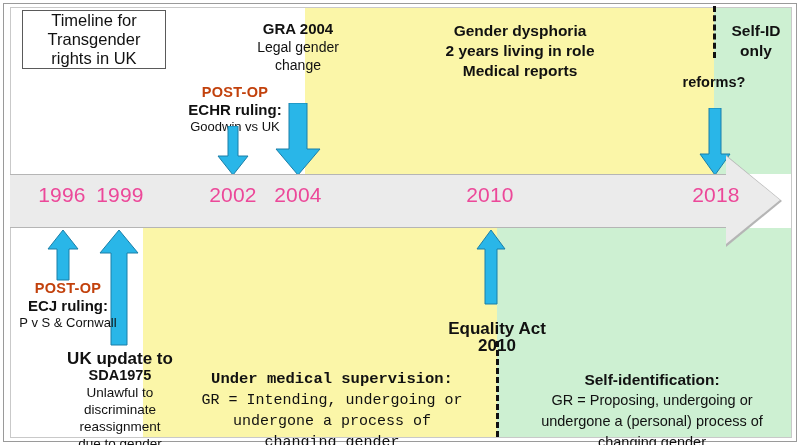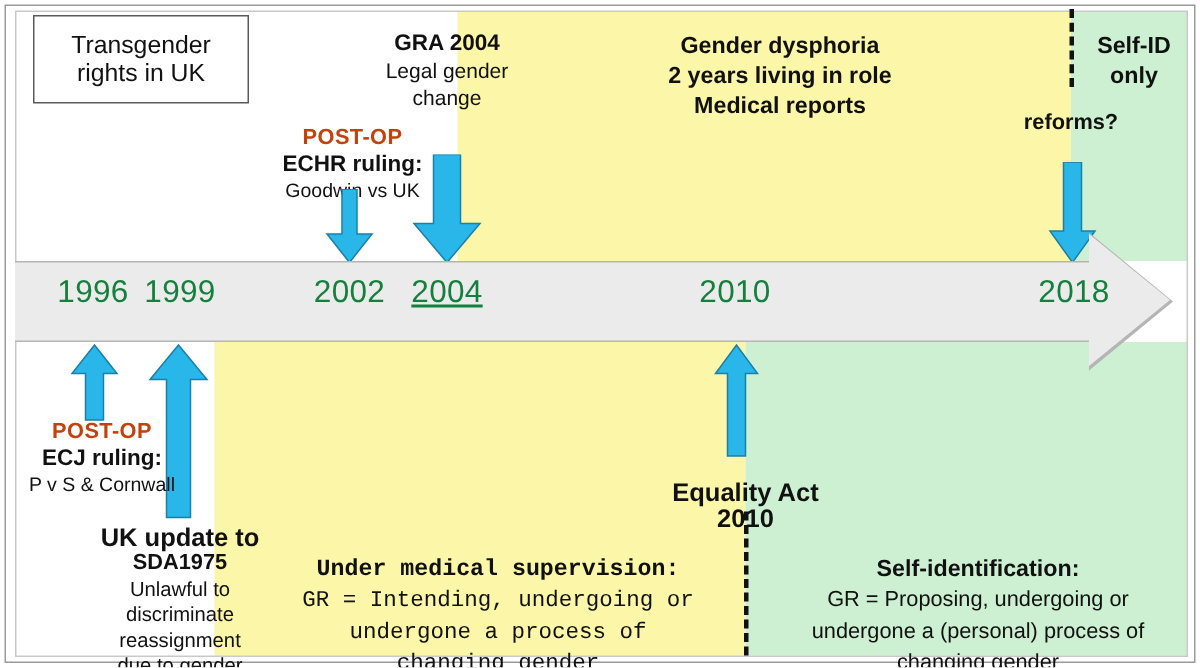--- a/index.html
+++ b/index.html
@@ -60,21 +60,21 @@
     border-top:44.5px solid transparent;
     border-bottom:44.5px solid transparent;
     border-left:54px solid #ebebeb;
     z-index:2;
   }
 
   .year{
     position:absolute;
     top:183px;
     font-size:21px;
-    color:#15803d;
+    color:#ec4899;
     font-family:"Liberation Sans", sans-serif;
     text-align:center;
     width:60px;
     z-index:3;
     letter-spacing:.2px;
   }
 
   
   #title-box{
     position:absolute;left:22px;top:10px;width:144px;height:59px;
@@ -112,20 +112,21 @@
   <div class="band" id="top-yellow"></div>
   <div class="band" id="top-green"></div>
   <div class="band" id="bot-yellow"></div>
   <div class="band" id="bot-green"></div>
 
   <div class="frame"></div>
   <div class="frame-inner"></div>
 
   <div id="title-box">
     <div>
+      <div>Timeline for</div>
       <div>Transgender</div>
       <div>rights in UK</div>
     </div>
   </div>
 
   <div class="txt" style="left:218px;top:8px;width:160px;font-size:15px;line-height:18px;">
     <div class="bold">GRA 2004</div>
     <div style="font-size:14px;">Legal gender</div>
     <div style="font-size:14px;">change</div>
   </div>
@@ -171,21 +172,21 @@
     </svg>
   </div>
 
   <div id="timeline-head-outline"></div>
   <div id="timeline-head-fill"></div>
   <div id="timeline-band"></div>
 
   <div class="year" style="left:32px;">1996</div>
   <div class="year" style="left:90px;">1999</div>
   <div class="year" style="left:203px;">2002</div>
-  <div class="year" style="left:268px;text-decoration:underline;">2004</div>
+  <div class="year" style="left:268px;">2004</div>
   <div class="year" style="left:460px;">2010</div>
   <div class="year" style="left:686px;">2018</div>
 
   <div class="arrow" style="left:46px;top:229px;">
     <svg width="34" height="52" viewBox="0 0 34 52">
       <path d="M17 1 L32 20 L23 20 L23 51 L11 51 L11 20 L2 20 Z" fill="#29b6e8" stroke="#1b7fa8" stroke-width="1"></path>
     </svg>
   </div>
 
   <div class="arrow" style="left:98px;top:229px;">

